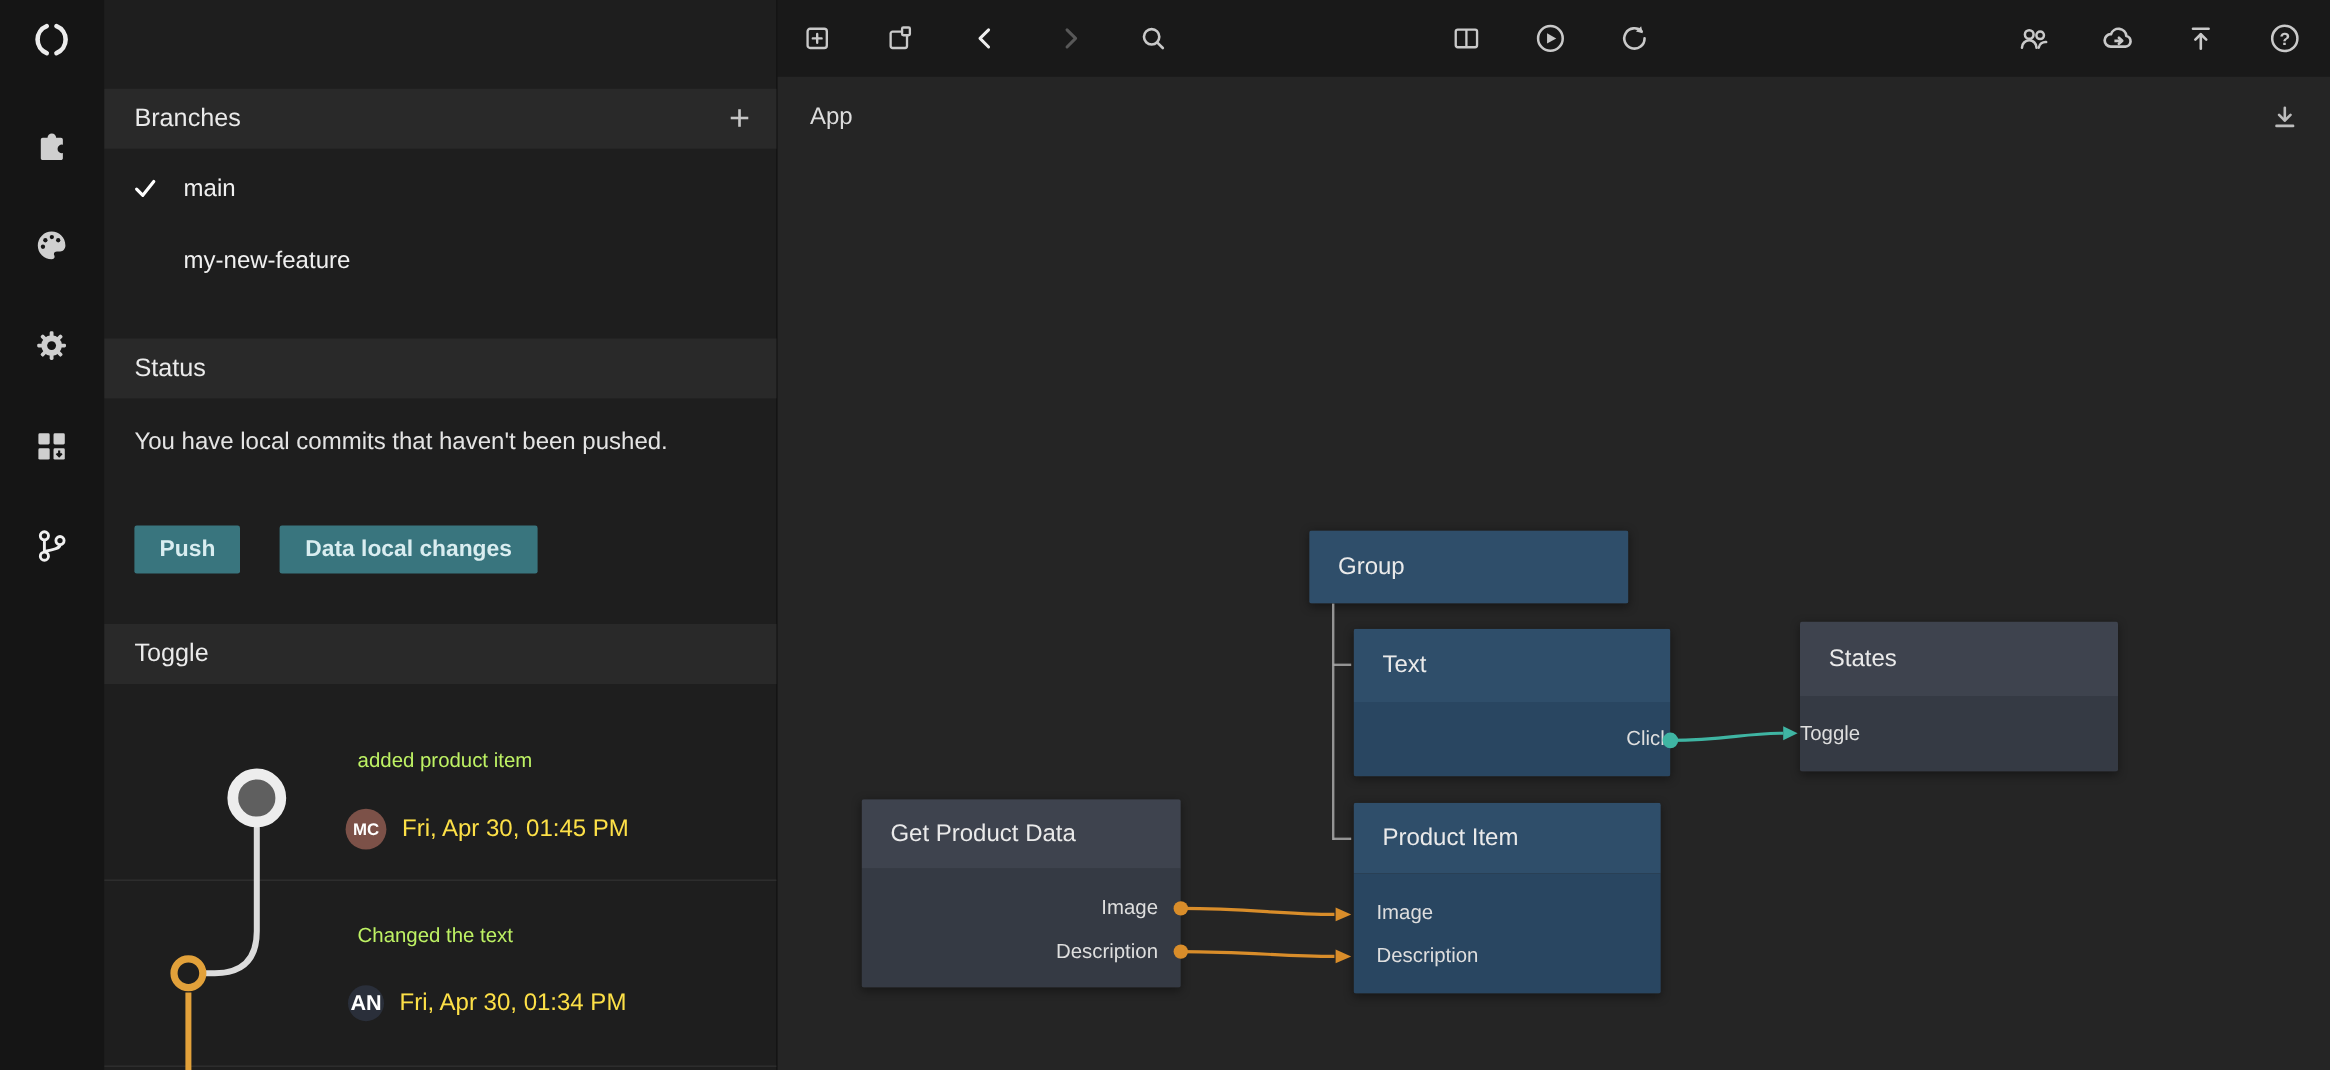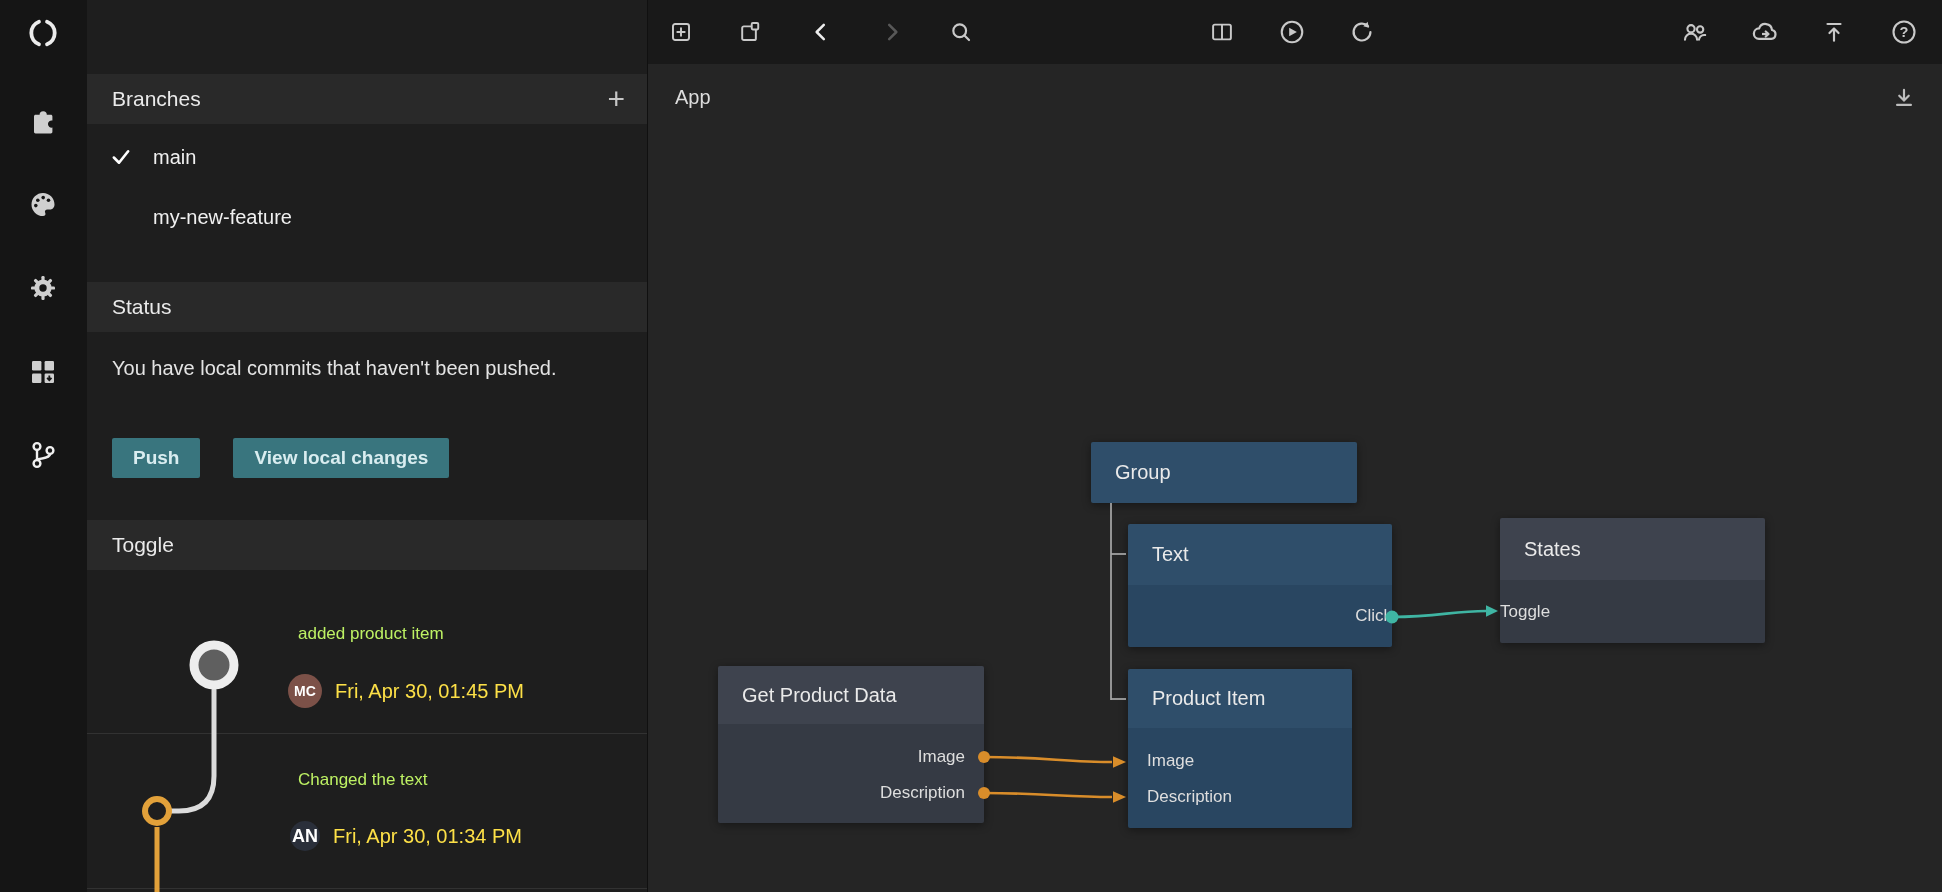--- a/index.html
+++ b/index.html
@@ -65,21 +65,21 @@
   .n-group .node-header{height:61px;}
   .n-text { left:480px; top:460px; width:264px; height:123px; }
   .n-text .node-header{height:61px;}
   .n-text .node-body{height:62px; padding-top:0;}
   .n-states { left:852px; top:454px; width:265px; height:125px; }
   .n-states .node-header{height:62px;}
   .n-states .node-body{height:63px; padding-top:0;}
   .n-gpd { left:70px; top:602px; width:266px; height:157px; }
   .n-gpd .node-header{height:58px;}
   .n-gpd .node-body{height:99px;}
-  .n-item { left:480px; top:605px; width:224px; height:159px; }
+  .n-item { left:480px; top:605px; width:256px; height:159px; }
   .n-item .node-header{height:59px;}
   .n-item .node-body{height:100px;}
 
   .wires { position:absolute; left:0; top:0; pointer-events:none; }
   .hier { stroke:#a8a8a8; stroke-width:2; fill:none; opacity:.85; }
   .wire-teal { stroke:#3fb5a3; stroke-width:2.6; fill:none; }
   .wire-orange { stroke:#d98d2a; stroke-width:2.6; fill:none; }
 </style>
 </head>
 <body>
@@ -161,21 +161,21 @@
     </div>
 
     <div class="sec-header hdr-status">
       <span>Status</span>
     </div>
 
     <div class="status-text">You have local commits that haven't been pushed.</div>
 
     <div class="status-buttons">
       <button class="btn-teal">Push</button>
-      <button class="btn-teal">View local changes</button>
+      <button class="btn-teal">Data local changes</button>
     </div>
 
     <div class="sec-header hdr-commits">
       <span>Toggle</span>
     </div>
 
     <div class="commits-area">
       <div class="commit-divider cd-1"></div>
       <div class="commit-divider cd-2"></div>
 

